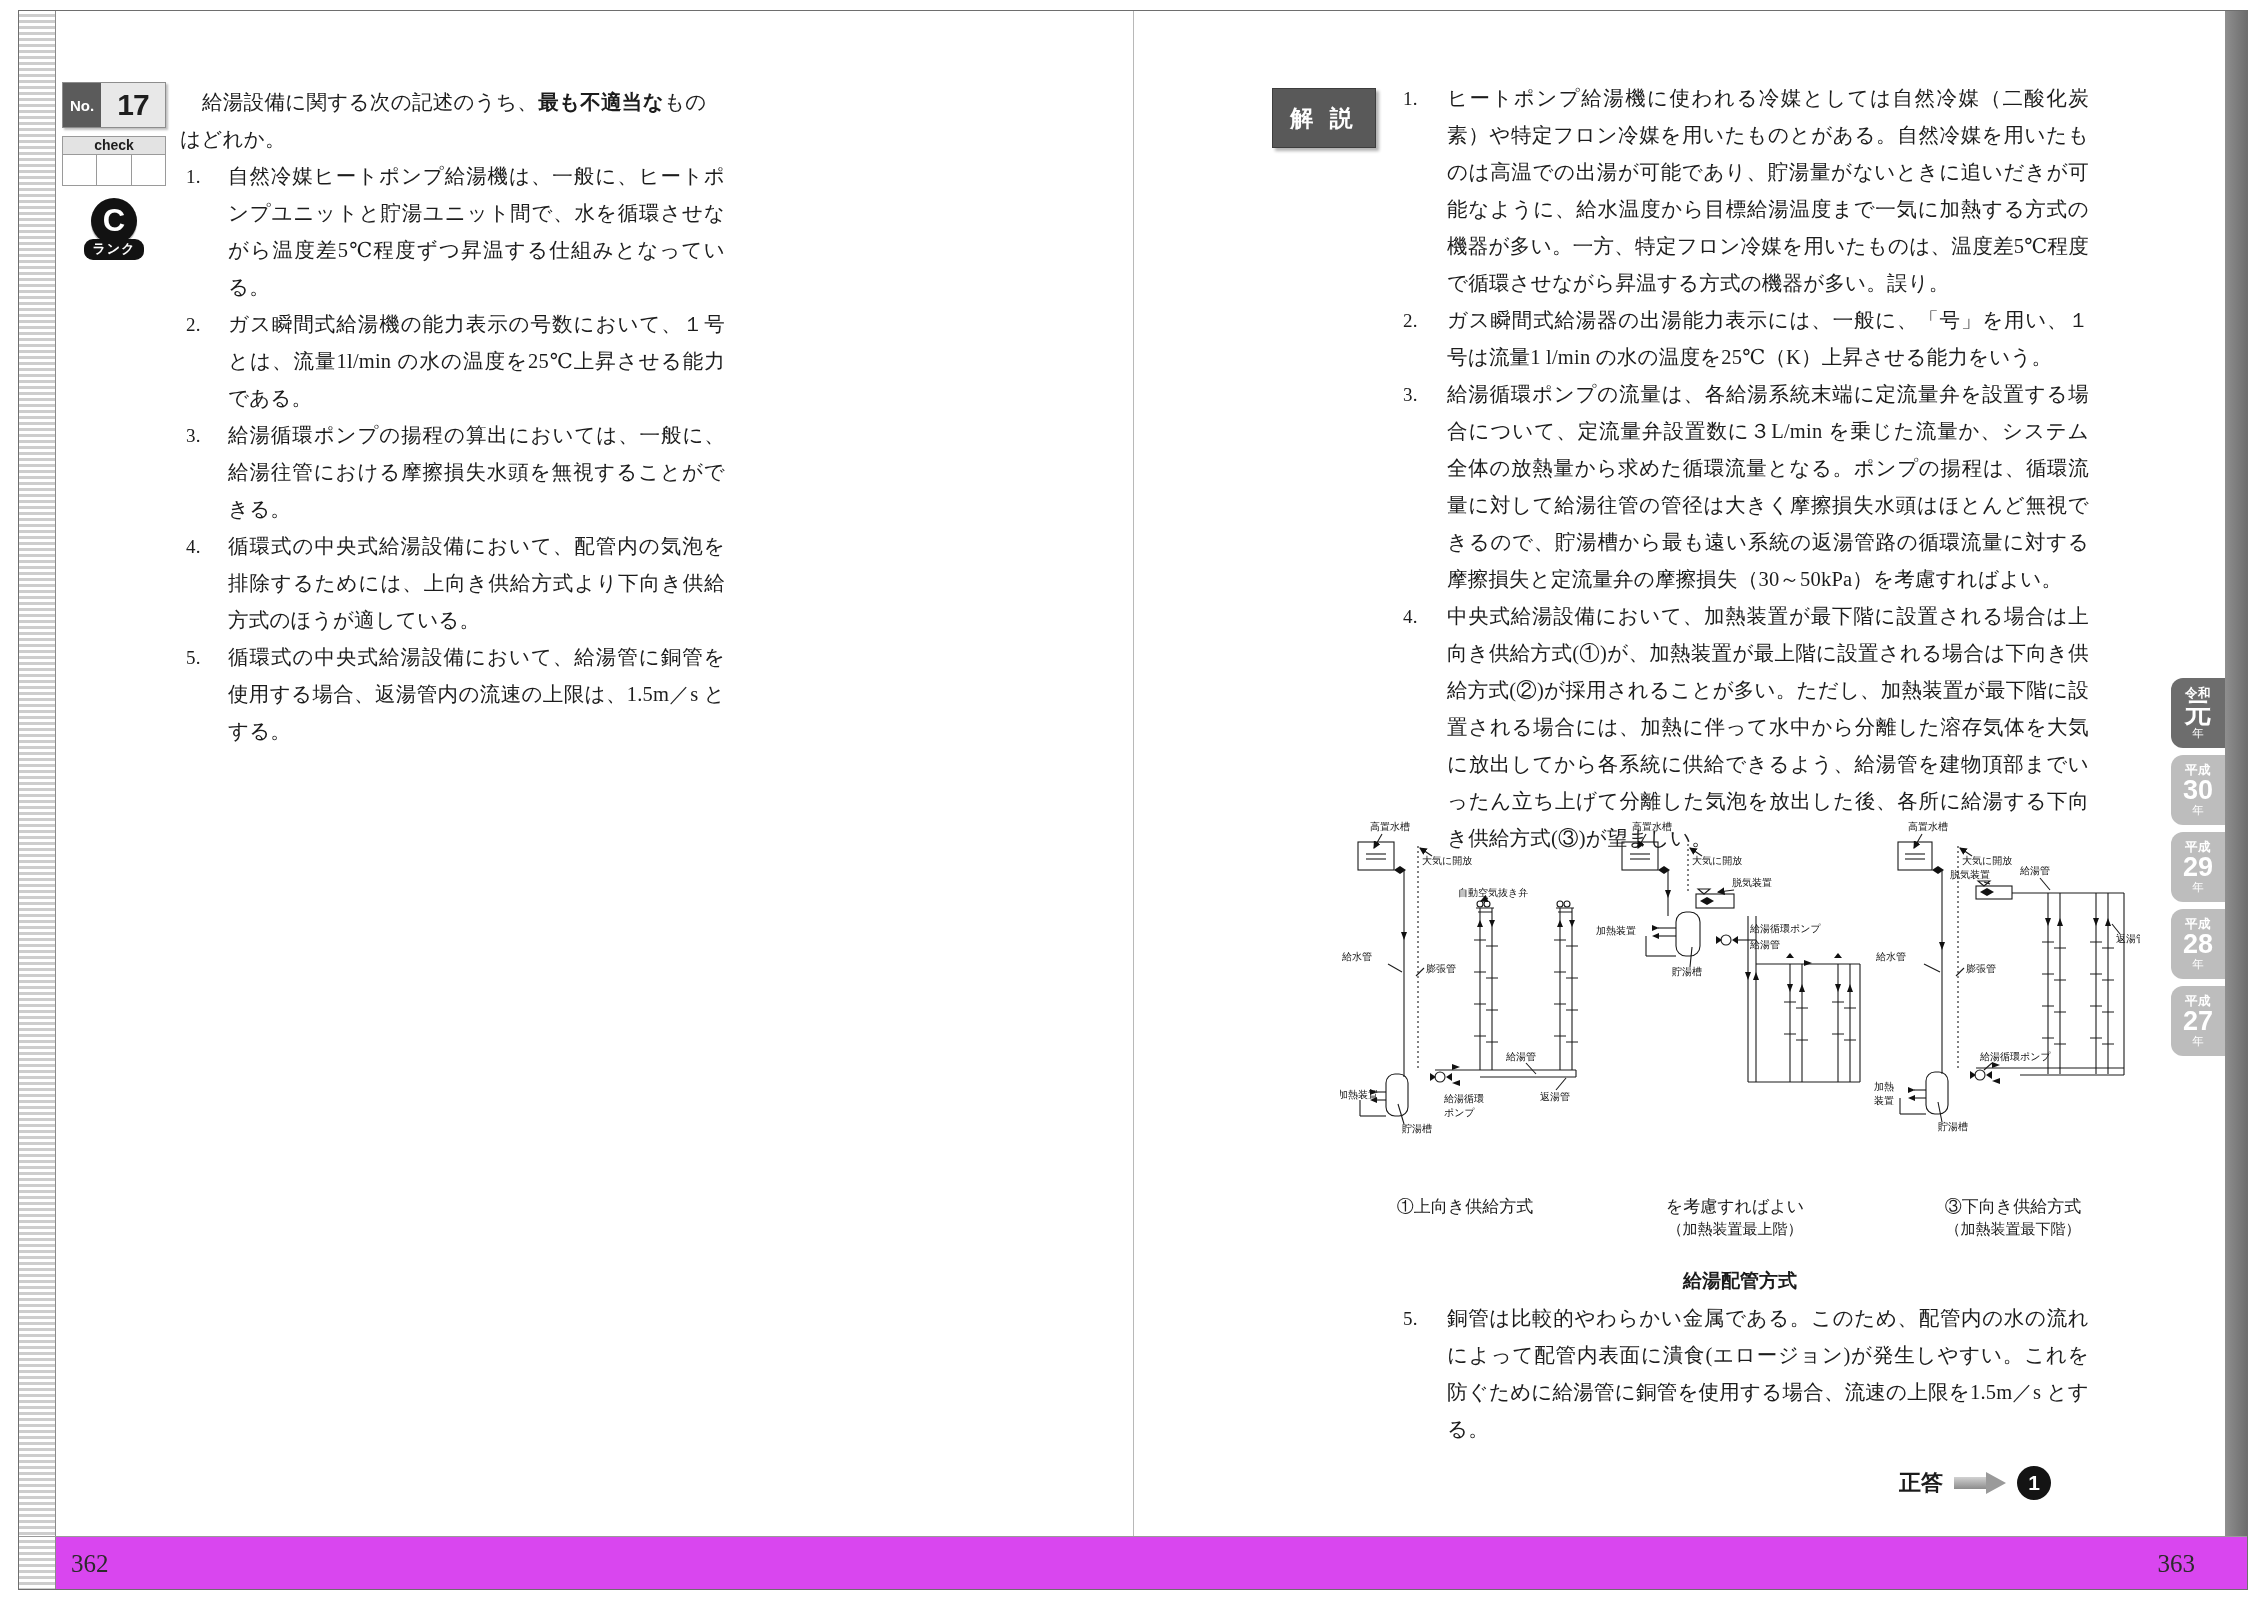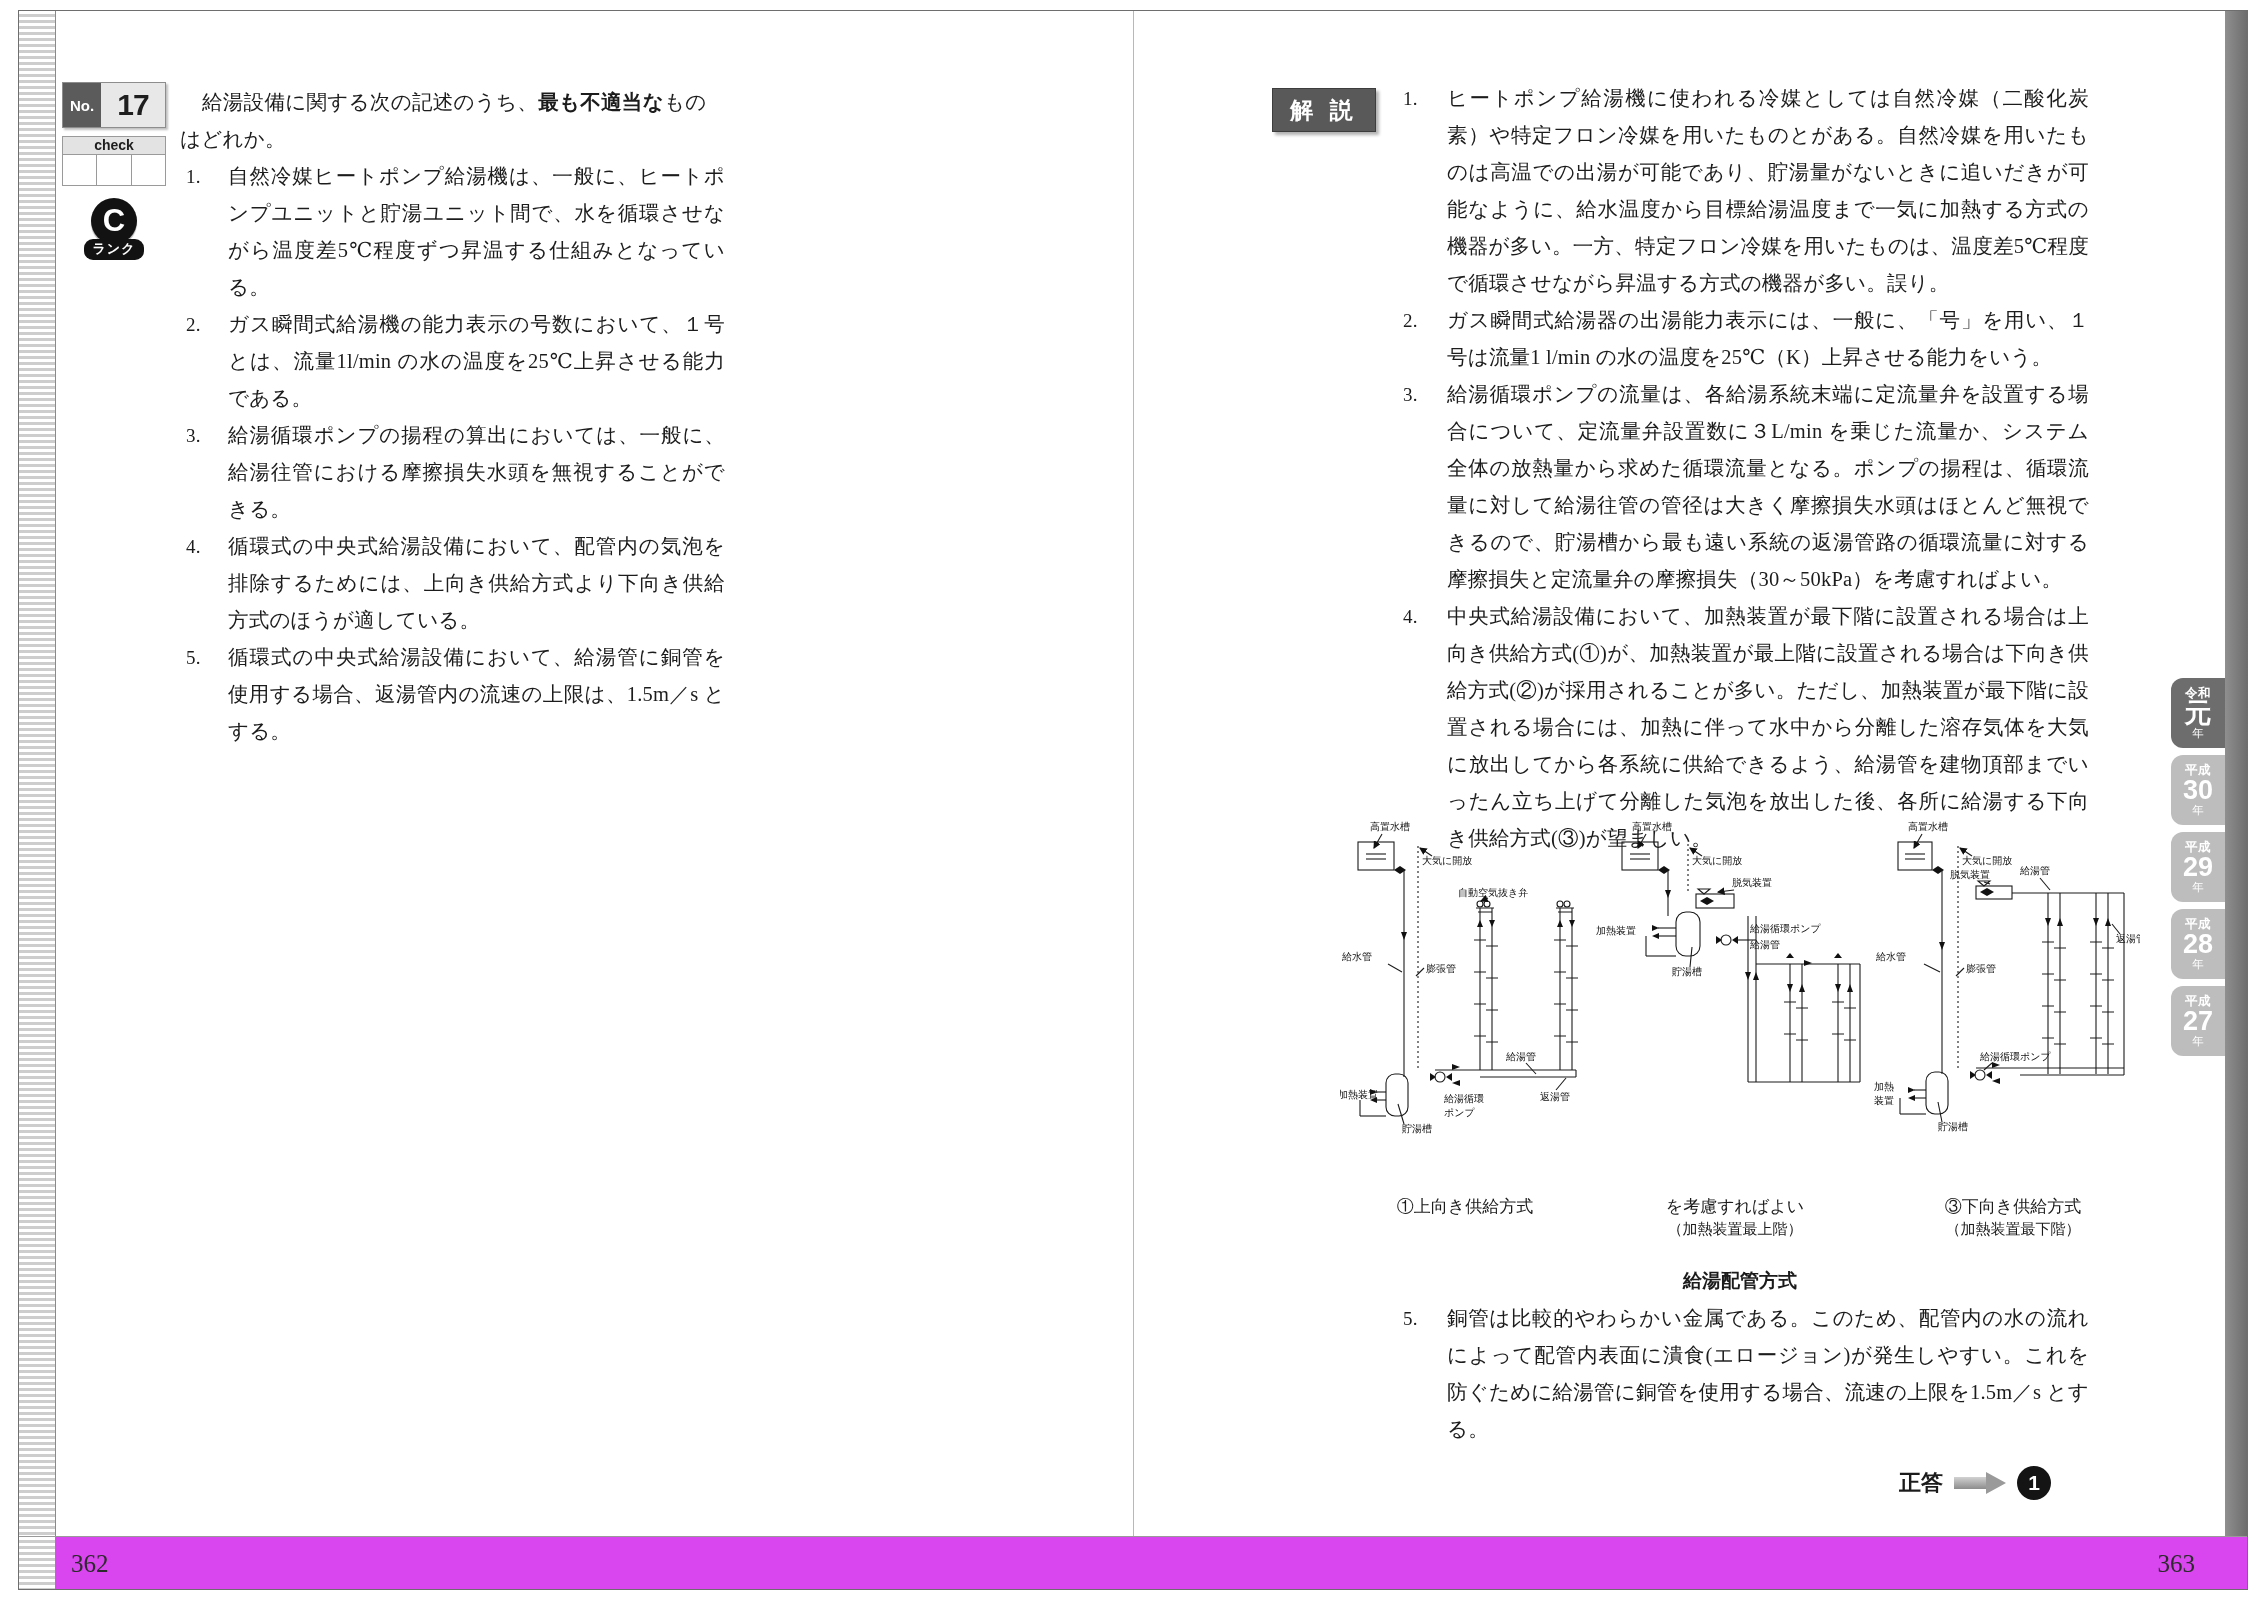--- a/index.html
+++ b/index.html
@@ -170,21 +170,21 @@
   .q-item .mark {
     position: absolute; left: 6px; top: 0;
     font-family: "Liberation Serif", serif;
     font-size: 19px;
   }
 
   
   .kaisetsu-badge {
     position: absolute;
     left: 1272px; top: 88px;
-    width: 104px; height: 44px;
+    width: 104px; height: 60px;
     background: #595959;
     border: 1px solid #3d3d3d;
     box-shadow: 3px 3px 3px rgba(0,0,0,.3);
     color: #ffffff;
     display: flex; align-items: center; justify-content: center;
     font-family: "Liberation Sans", sans-serif;
     font-weight: bold; font-size: 23px;
     letter-spacing: 5px;
     box-sizing: border-box;
   }

